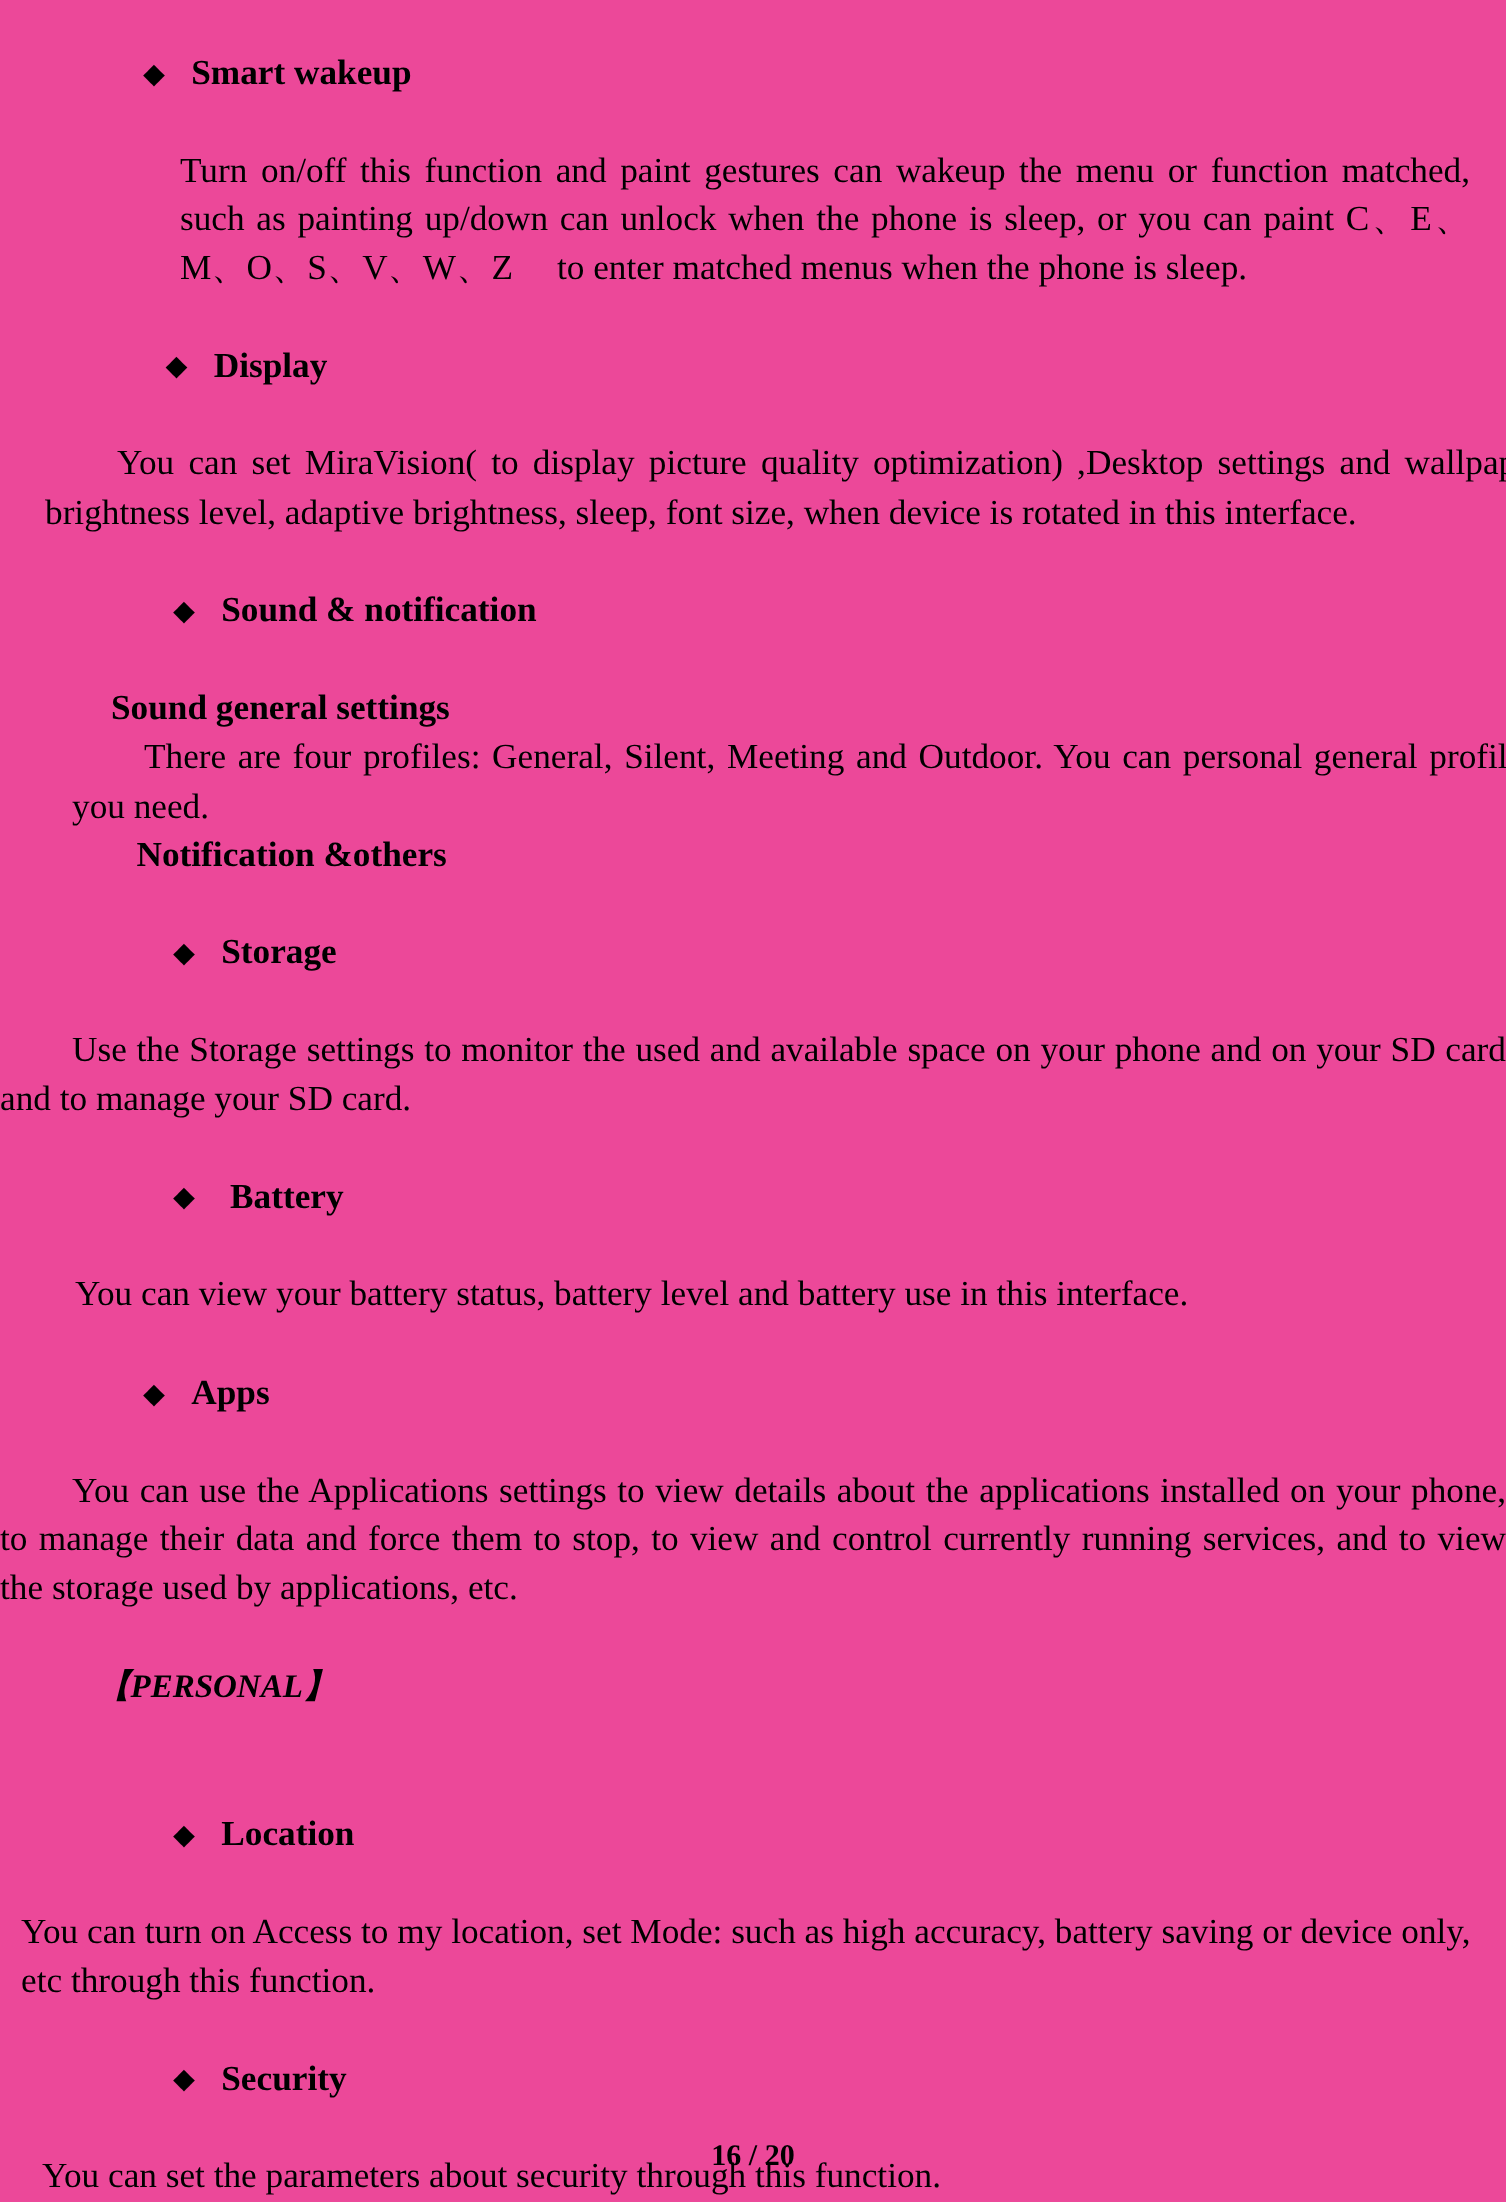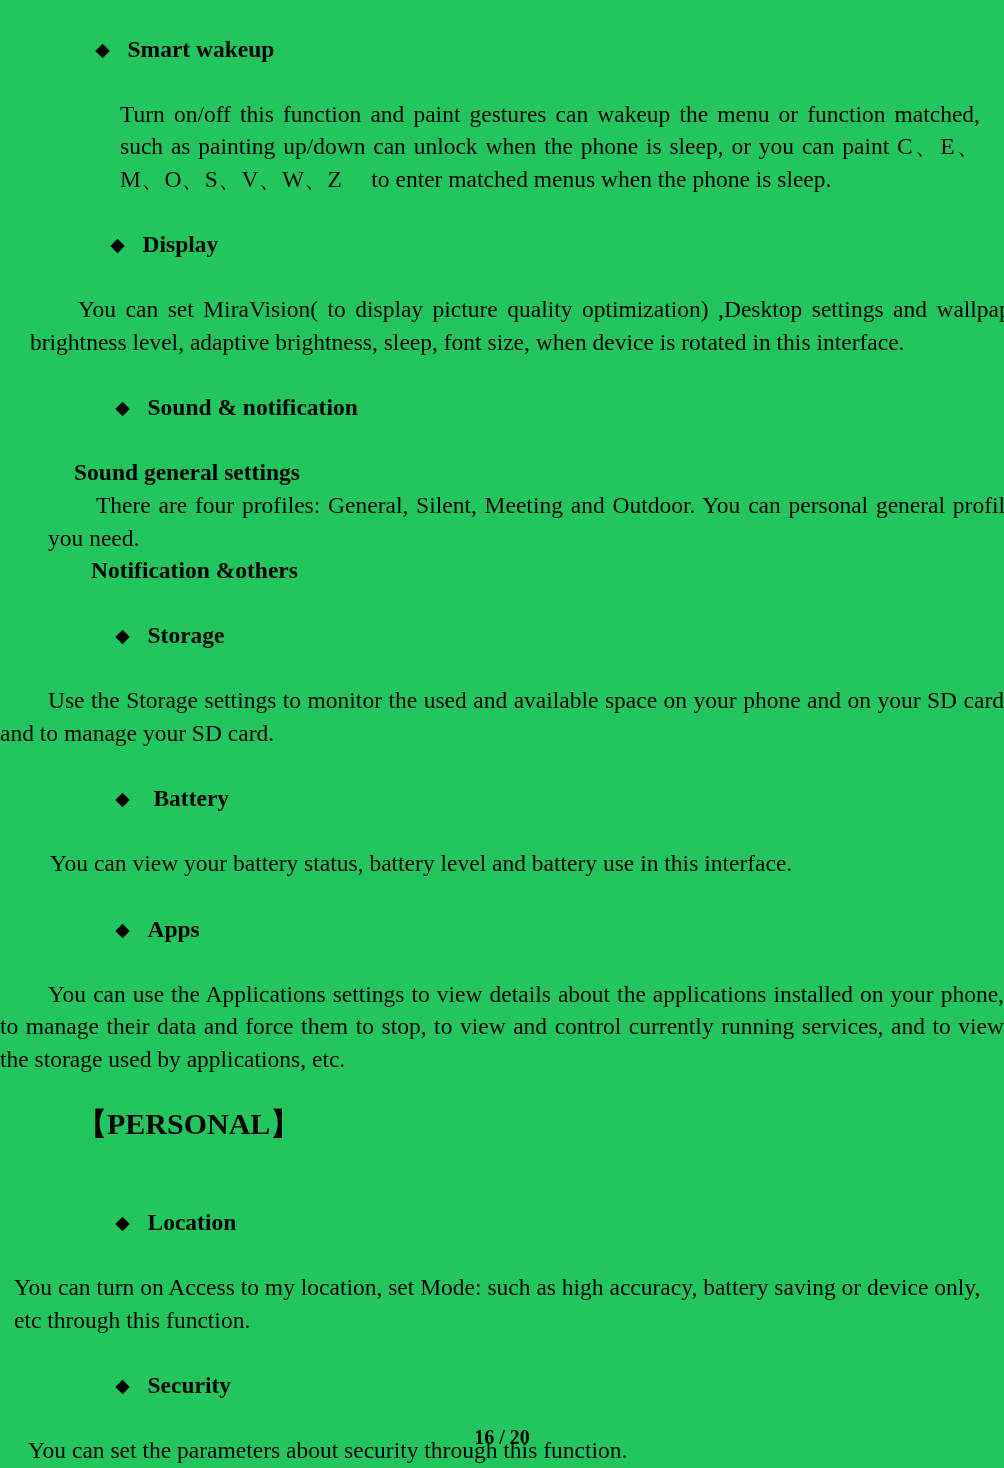--- a/index.html
+++ b/index.html
@@ -10,21 +10,21 @@
   }
   body {
     font-family: "Liberation Serif", "DejaVu Serif", serif;
     color: #000000;
   }
   #page {
     position: relative;
     width: 1004px;
     height: 1468px;
     margin: 0 auto;
-    background: #22c55e;
+    background: #ec4899;
     overflow: hidden;
     box-sizing: border-box;
     padding: 0;
   }
   #content {
     position: absolute;
     left: 0;
     top: 0;
     width: 1004px;
   }
@@ -51,24 +51,25 @@
     font-weight: bold;
     font-size: 23.5px;
     line-height: 32.6px;
     display: block;
     white-space: pre;
   }
 
   
   .sect {
     font-weight: bold;
-    font-size: 30px;
+    font-size: 22px;
     line-height: 32.6px;
     display: block;
     white-space: pre;
+    font-style: italic;
   }
   .sect .brk {
     font-family: "DejaVu Sans", "DejaVu Serif", sans-serif;
     font-weight: bold;
   }
 
   
   .para {
     font-size: 23.5px;
     line-height: 32.6px;
@@ -126,21 +127,21 @@
     </div>
 
     <div class="para" style="padding-left:0px; width:1004px; text-indent:48px;">Use the Storage settings to monitor the used and available space on your phone and on your SD card and to manage your SD card.</div>
 
     <div class="head" style="padding-left:80px;">
       <span class="dia">◆</span><span>&nbsp;&nbsp;&nbsp;&nbsp;</span><span class="lbl">Battery</span>
     </div>
 
     <div class="para nojust" style="padding-left:50px; width:950px;">You can view your battery status, battery level and battery use in this interface.</div>
 
-    <div class="head" style="padding-left:80px;">
+    <div class="head" style="padding-left:60px;">
       <span class="dia">◆</span><span>&nbsp;&nbsp;&nbsp;</span><span class="lbl">Apps</span>
     </div>
 
     <div class="para" style="padding-left:0px; width:1004px; text-indent:48px;">You can use the Applications settings to view details about the applications installed on your phone, to manage their data and force them to stop, to view and control currently running services, and to view the storage used by applications, etc.</div>
 
     <div class="sect" style="padding-left:32px;">
       <span class="brk">【</span><span>PERSONAL</span><span class="brk">】</span>
     </div>
 
     <div class="head" style="padding-left:80px;">

